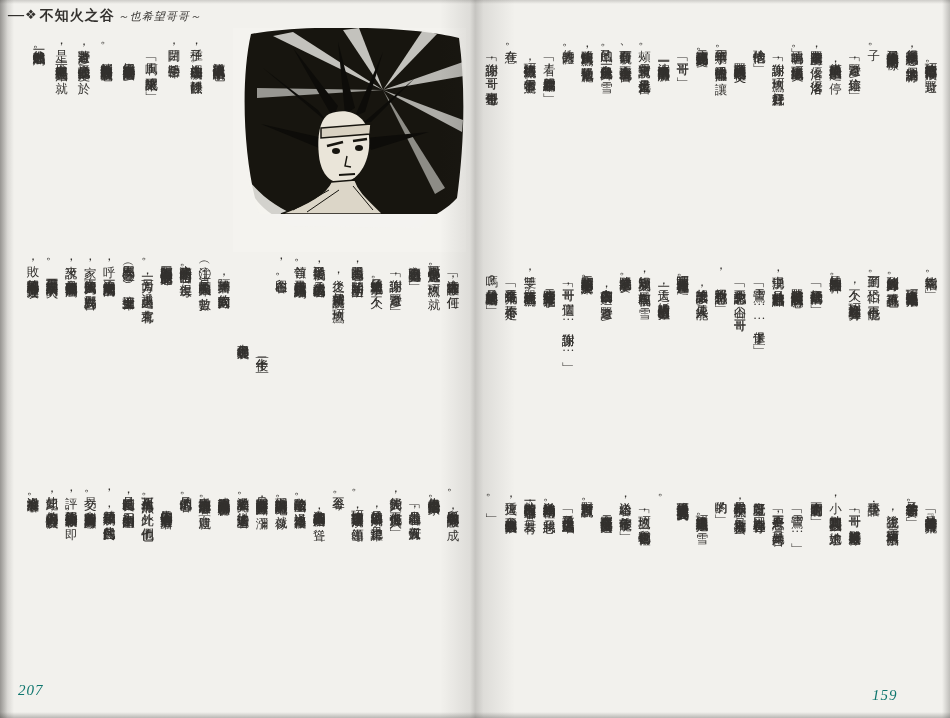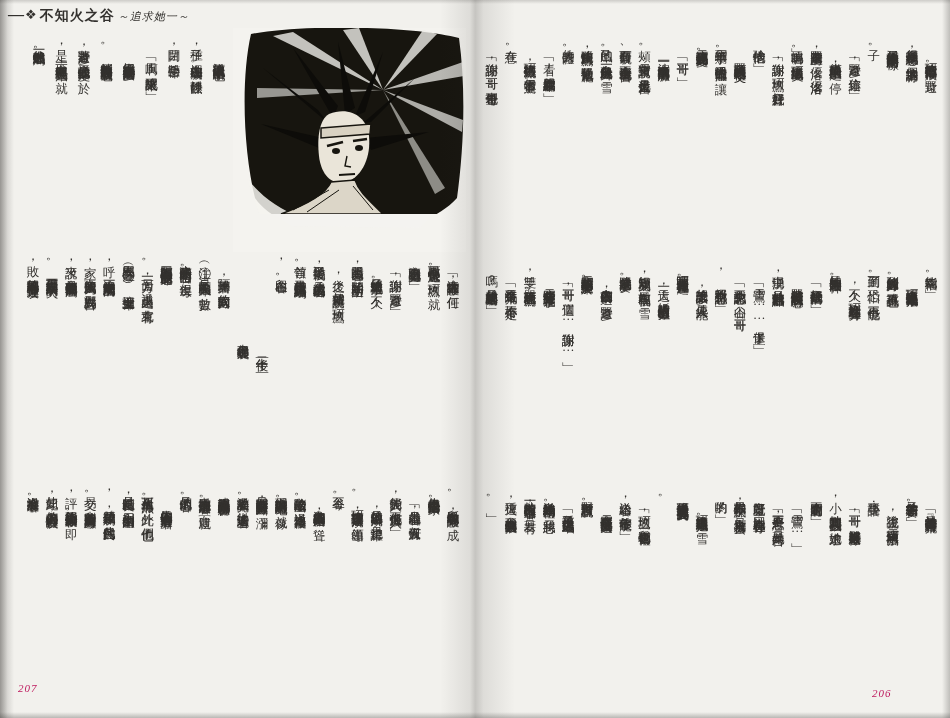--- a/index.html
+++ b/index.html
@@ -32,35 +32,35 @@
     writing-mode:vertical-rl;
     text-orientation:upright;
     font-size:12.5px;
     letter-spacing:.5px;
     line-height:19.1px;
     overflow:visible;
   }
   .band .vcol{height:100%;}
   .band.wide{line-height:22.5px;}
   
-  .pagenum{position:absolute;font-size:11px;font-style:italic;color:#be185d;letter-spacing:1px;}
+  .pagenum{position:absolute;font-size:15px;font-style:italic;color:#0f766e;letter-spacing:1px;}
   
   .illus{position:absolute;left:233px;top:28px;width:233px;height:224px;}
   .illus svg{display:block;width:100%;height:100%;}
 </style>
 </head>
 <body>
 
 <div id="scan">
 
   <div class="runhead">
     <span class="dash">—</span>
     <span class="dia">❖</span>
     <span class="title">不知火之谷</span>
-    <span class="sub">～追求她一～</span>
+    <span class="sub">～也希望哥哥～</span>
   </div>
 
   <div>
 
     <div class="illus" title="黑白插畫：狂亂長髮、額纏布條的青年">
       <svg viewBox="0 0 233 224">
         <rect x="0" y="0" width="233" height="224" fill="#f4f3ef"></rect>
 
         <path d="M18,6 C70,-4 180,-2 226,10 C233,60 231,120 224,170 C200,196 160,205 120,198 C80,206 40,196 22,170 C10,120 8,50 18,6 Z" fill="#17150f"></path>
         <path d="M14,150 C40,185 90,205 150,200 C120,216 60,214 30,196 Z" fill="#f4f3ef" opacity=".85"></path>
@@ -248,21 +248,21 @@
         <div class="vcol">送給山谷，希望你能收下。」</div>
         <div class="vcol">　在雪鷺身旁浮現溫柔微笑的遠</div>
         <div class="vcol">野彥對玖珂鷹說。</div>
         <div class="vcol">　「這種子是火山之主奔瑪孟瑙</div>
         <div class="vcol">送給我做為結婚禮物的。我想將二</div>
         <div class="vcol">粒中的一粒種在這山谷中，只要有</div>
         <div class="vcol">這火種，山谷就不會有缺火的困擾</div>
         <div class="vcol">。」</div>
       </div>
 
-    <div class="pagenum" style="left:872px;top:687px;">206</div>
+    <div class="pagenum" style="left:872px;top:687px;">159</div>
   </div>
 
   <div class="gutter"></div>
   <div class="edge-left"></div>
   <div class="edge-right"></div>
   <div class="edge-bottom"></div>
   <div class="edge-top"></div>
 </div>
 
 </body></html>

